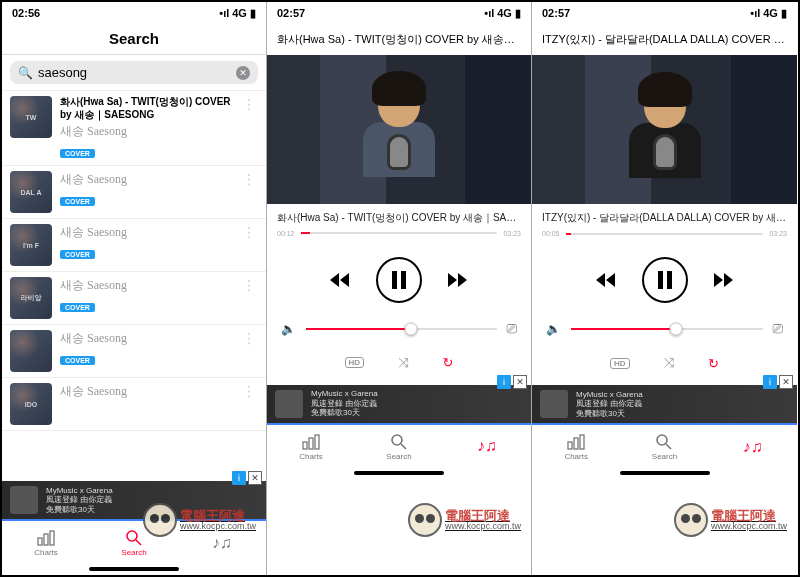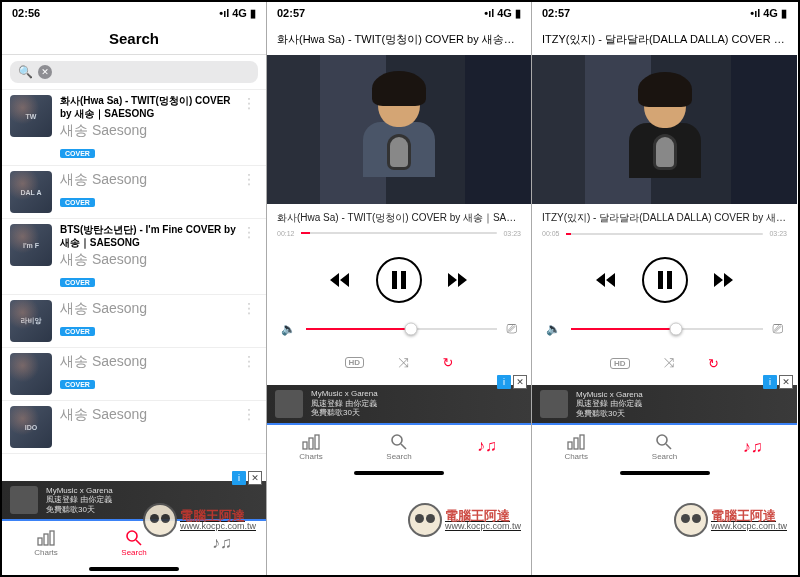--- a/index.html
+++ b/index.html
@@ -19,21 +19,21 @@
 .search-icon { color: #8e8e93; margin-right: 5px; font-size: 12px; }
 .search-input { border: none; background: transparent; flex: 1; font-size: 13px; outline: none; color: #000; }
 .clear-btn { width: 14px; height: 14px; border-radius: 50%; background: #8e8e93; color: #fff; display: flex; align-items: center; justify-content: center; font-size: 9px; }
 
 .list { flex: 1; overflow-y: hidden; }
 .list-item { display: flex; padding: 5px 8px; border-bottom: 1px solid #eee; align-items: flex-start; }
 .thumb { width: 42px; height: 42px; background: linear-gradient(135deg,#4a5568,#2d3748); border-radius: 4px; margin-right: 8px; flex-shrink: 0; display:flex; align-items:center; justify-content:center; color:#cbd5e0; font-size:7px; font-weight:bold; overflow:hidden; position:relative;}
 .thumb::after{content:"";position:absolute;inset:0;background:radial-gradient(circle at 30% 30%,rgba(203,145,120,0.4),transparent 40%);}
 .item-content { flex: 1; min-width: 0; }
 .item-title { font-size: 10px; font-weight: 600; color: #000; line-height: 1.25; margin-bottom: 2px; }
-.item-subtitle { font-size: 14px; color: #999; margin-bottom: 2px; }
+.item-subtitle { font-size: 12px; color: #999; margin-bottom: 2px; font-family: Liberation Serif, serif; }
 .badge { display: inline-block; background: #1d9df0; color: #fff; font-size: 7px; padding: 1px 5px; border-radius: 2px; font-weight:600; }
 .item-more { color: #ccc; font-size: 14px; padding: 0 2px; }
 
 .video-title-bar { padding: 8px 10px; background: #fff; font-size: 11px; font-weight: 500; white-space: nowrap; overflow: hidden; text-overflow: ellipsis; }
 .video-frame { width: 100%; aspect-ratio: 16/9; background: #1a1f2e; position: relative; overflow:hidden; }
 .person { position:absolute; left:50%; top:50%; transform:translate(-50%,-50%); width:80px; height:100px;}
 .person .head{width:42px;height:48px;background:#d4a574;border-radius:50% 50% 45% 45%;margin:0 auto;position:relative;}
 .person .hair{position:absolute;top:-8px;left:-6px;right:-6px;height:35px;background:#1a1410;border-radius:50% 50% 20% 20%;}
 .person .body{width:72px;height:55px;background:#4a5568;margin:-5px auto 0;border-radius:18px 18px 0 0;}
 .p2 .body{background:#1a1a1a;}
@@ -96,20 +96,21 @@
       <span>4G</span>
       <span>▮</span>
     </span>
   </div>
   <div class="header">
     <span class="header-title">Search</span>
   </div>
   <div class="search-box-wrap">
     <div class="search-box">
       <span class="search-icon">🔍</span>
+      <input class="search-input" value="saesong" style="">
       <span class="clear-btn">✕</span>
     </div>
   </div>
   <div class="list" id="result-list">
         <div class="list-item">
     <div class="thumb">TW</div>
     <div class="item-content">
       <div class="item-title">화사(Hwa Sa) - TWIT(멍청이) COVER by 새송｜SAESONG</div>
       <div class="item-subtitle">새송 Saesong</div>
       <span class="badge">COVER</span>
@@ -120,21 +121,20 @@
     <div class="thumb">DAL A</div>
     <div class="item-content">
       <div class="item-subtitle">새송 Saesong</div>
       <span class="badge">COVER</span>
     </div>
     <div class="item-more">⋮</div>
         </div>
         <div class="list-item">
     <div class="thumb">I'm F</div>
     <div class="item-content">
-      <div class="item-title">BTS(방탄소년단) - I'm Fine COVER by 새송｜SAESONG</div>
       <div class="item-subtitle">새송 Saesong</div>
       <span class="badge">COVER</span>
     </div>
     <div class="item-more">⋮</div>
         </div>
         <div class="list-item">
     <div class="thumb">라비앙</div>
     <div class="item-content">
       <div class="item-subtitle">새송 Saesong</div>
       <span class="badge">COVER</span>

